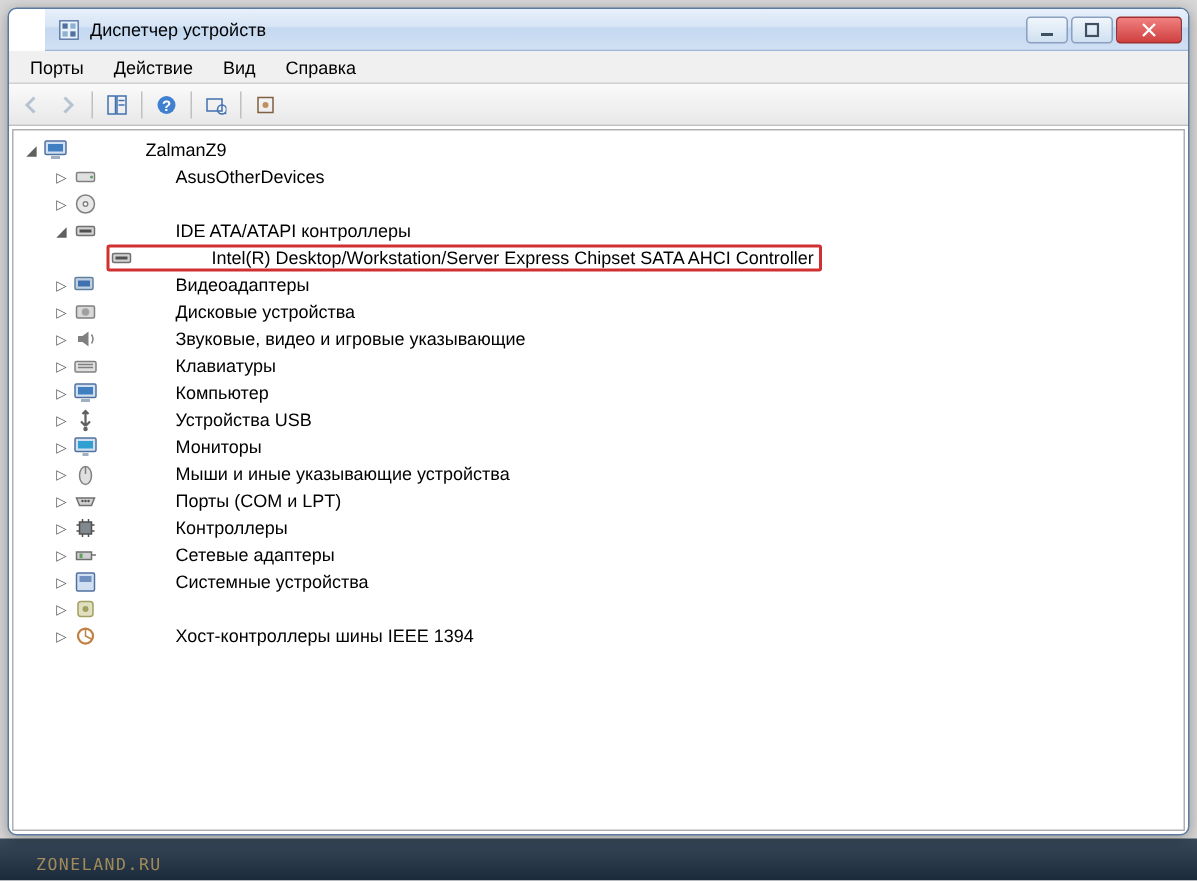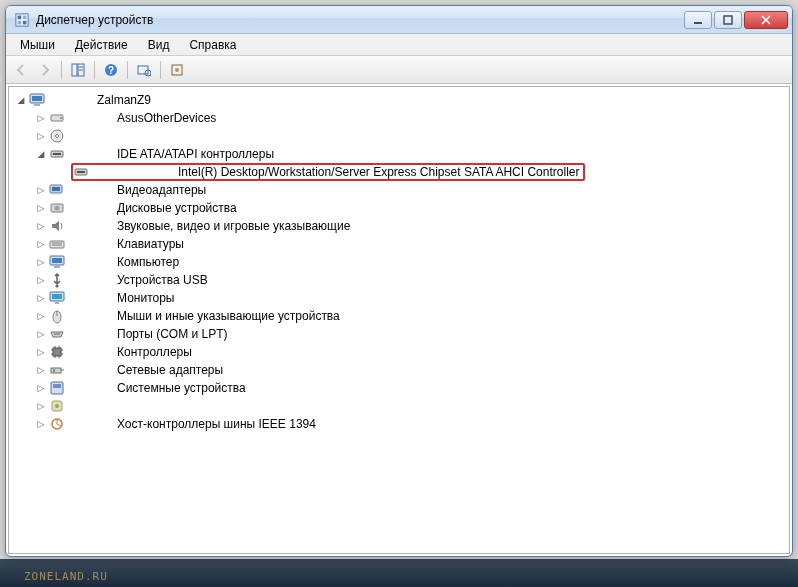--- a/index.html
+++ b/index.html
@@ -23,20 +23,21 @@
   flex-direction: column;
   overflow: hidden;
 }
 .titlebar {
   height: 28px;
   background: linear-gradient(to bottom, #e8f0fa 0%, #d6e4f5 45%, #c4d8f0 46%, #d0e0f4 100%);
   border-bottom: 1px solid #a0b8d8;
   display: flex;
   align-items: center;
   padding: 0 4px 0 8px;
+  margin-left: 24px;
 }
 .titlebar-icon {
   width: 16px; height: 16px;
   margin-right: 6px;
   display: flex; align-items: center; justify-content: center;
 }
 .title-text { flex: 1; color: #000; font-size: 12px; }
 .win-controls { display: flex; gap: 2px; }
 .win-btn {
   width: 28px; height: 18px;
@@ -121,21 +122,20 @@
 .indent-0 { padding-left: 4px; }
 .indent-1 { padding-left: 24px; }
 .indent-2 { padding-left: 44px; }
 .highlight-box {
   border: 2px solid #d03030;
   border-radius: 2px;
   padding: 0 4px 0 0;
   display: inline-flex;
   align-items: center;
   height: 18px;
-  gap: 37px;
 }
 .bg-taskbar {
   position: absolute;
   bottom: 0; left: 0; right: 0;
   height: 28px;
   background: linear-gradient(to bottom, #3a4a5a, #1a2a3a);
 }
 .watermark {
   position: absolute;
   bottom: 4px; left: 24px;
@@ -178,21 +178,21 @@
       <div class="win-btn close">
         <svg width="10" height="10" viewBox="0 0 10 10">
             <line x1="1" y1="1" x2="9" y2="9" stroke="#fff" stroke-width="1.5"></line>
             <line x1="9" y1="1" x2="1" y2="9" stroke="#fff" stroke-width="1.5"></line>
           </svg>
       </div>
     </div>
   </div>
 
   <div class="menubar">
-    <div class="menu-item">Мыши</div>
+    <div class="menu-item">Порты</div>
     <div class="menu-item">Действие</div>
     <div class="menu-item">Вид</div>
     <div class="menu-item">Справка</div>
   </div>
 
   <div class="toolbar">
     <div class="tool-btn" style="opacity:.4">
       <svg width="14" height="14" viewBox="0 0 14 14">
           <path d="M9 2 L4 7 L9 12" fill="none" stroke="#6080a0" stroke-width="2"></path>
         </svg>

